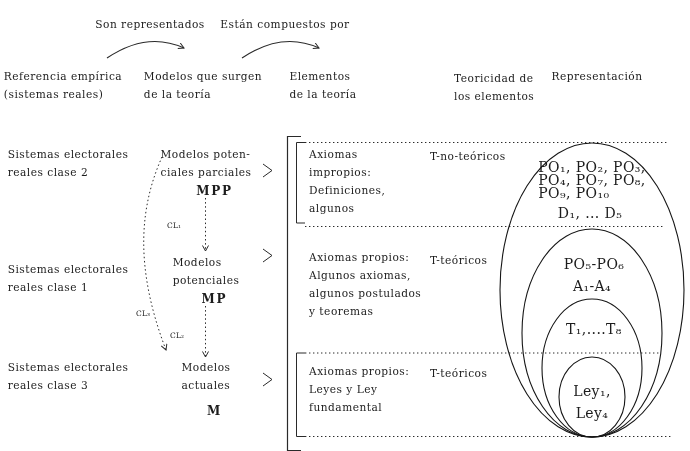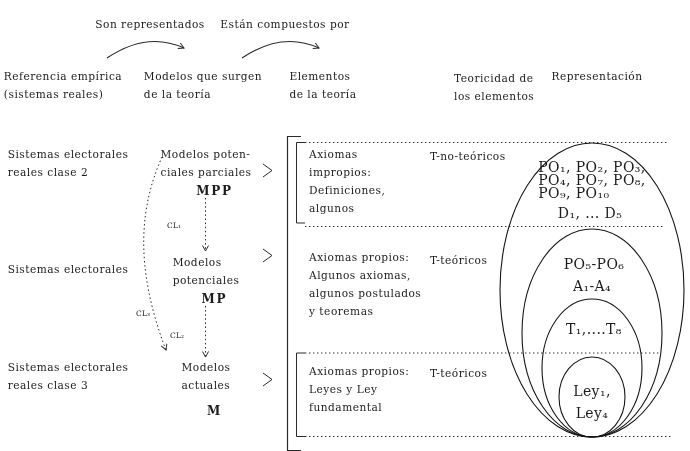--- a/index.html
+++ b/index.html
@@ -80,20 +80,21 @@
   <div class="block s11 cblock" style="left:597px; top:59px;">
     <div>Representación</div>
   </div>
 
   <div class="block s11 cblock" style="left:68px; top:137px;">
     <div>Sistemas electorales</div>
     <div>reales clase 2</div>
   </div>
   <div class="block s11 cblock" style="left:68px; top:252px;">
     <div>Sistemas electorales</div>
+    <div>reales clase 1</div>
   </div>
   <div class="block s11 cblock" style="left:68px; top:350px;">
     <div>Sistemas electorales</div>
     <div>reales clase 3</div>
   </div>
 
   <div class="block s11 cblock" style="left:206px; top:137px;">
     <div>Modelos poten-</div>
     <div>ciales parciales</div>
   </div>

